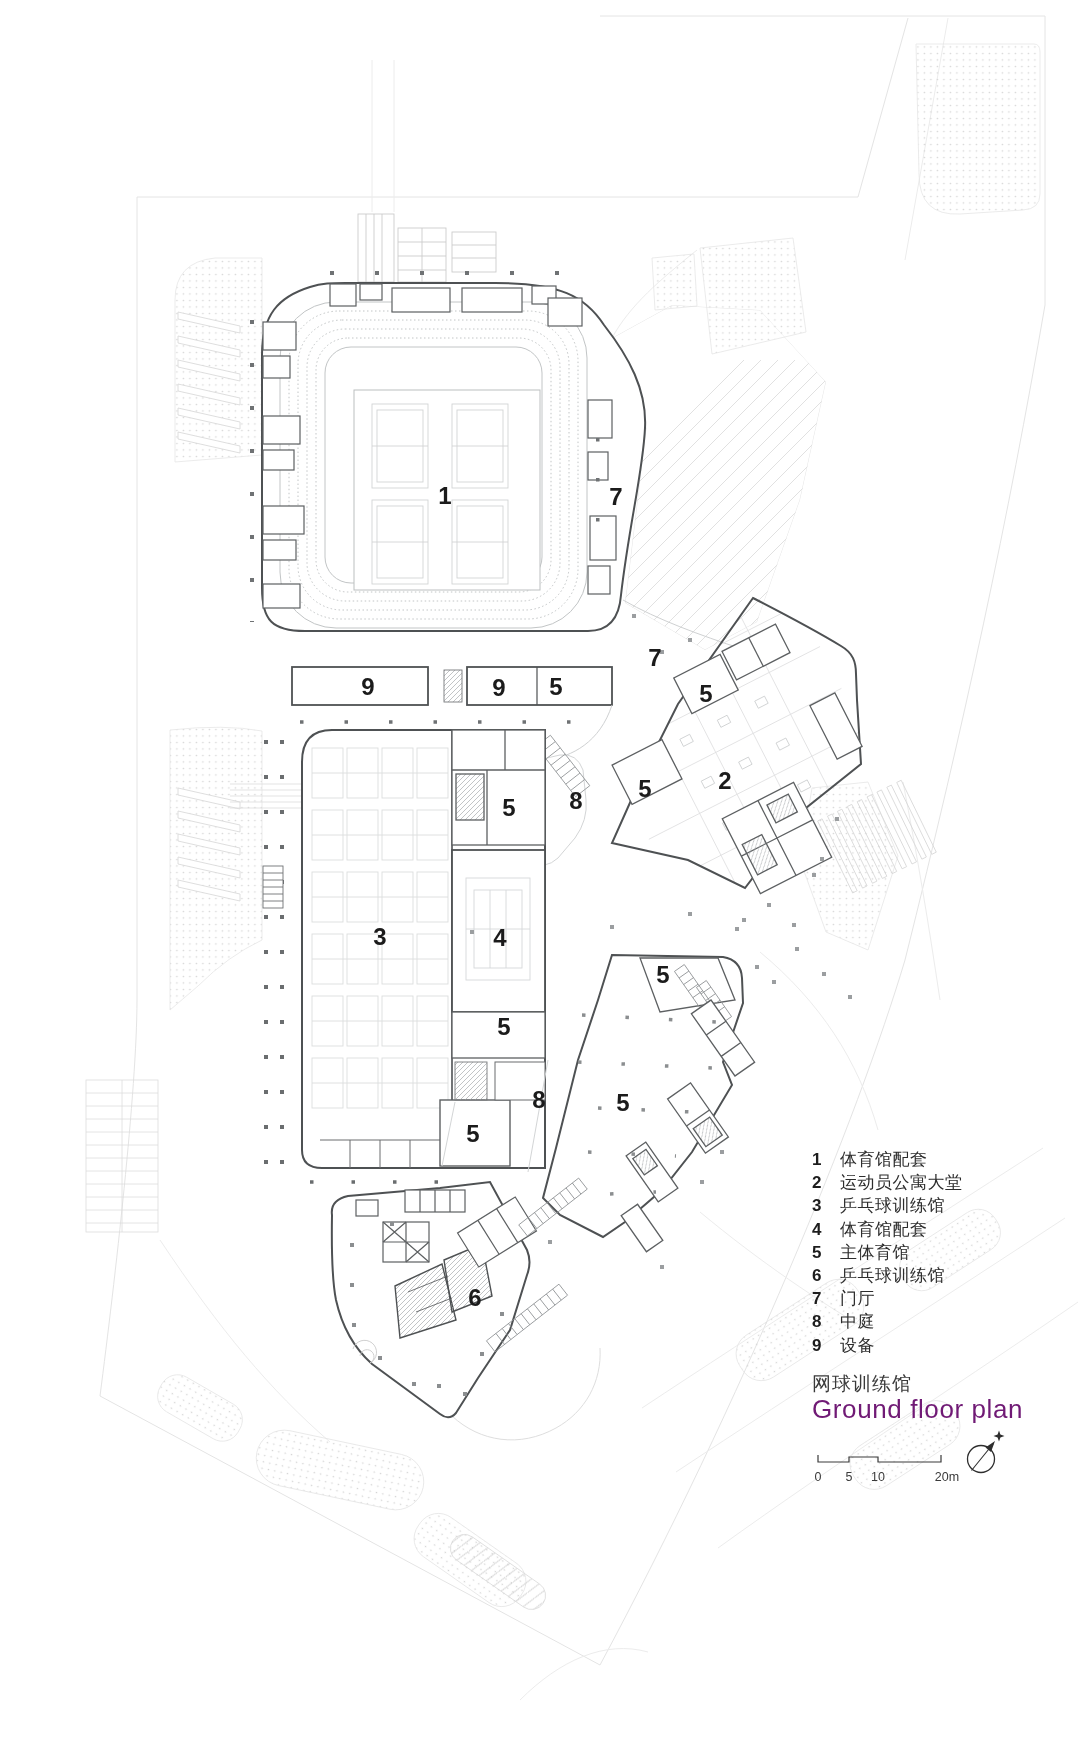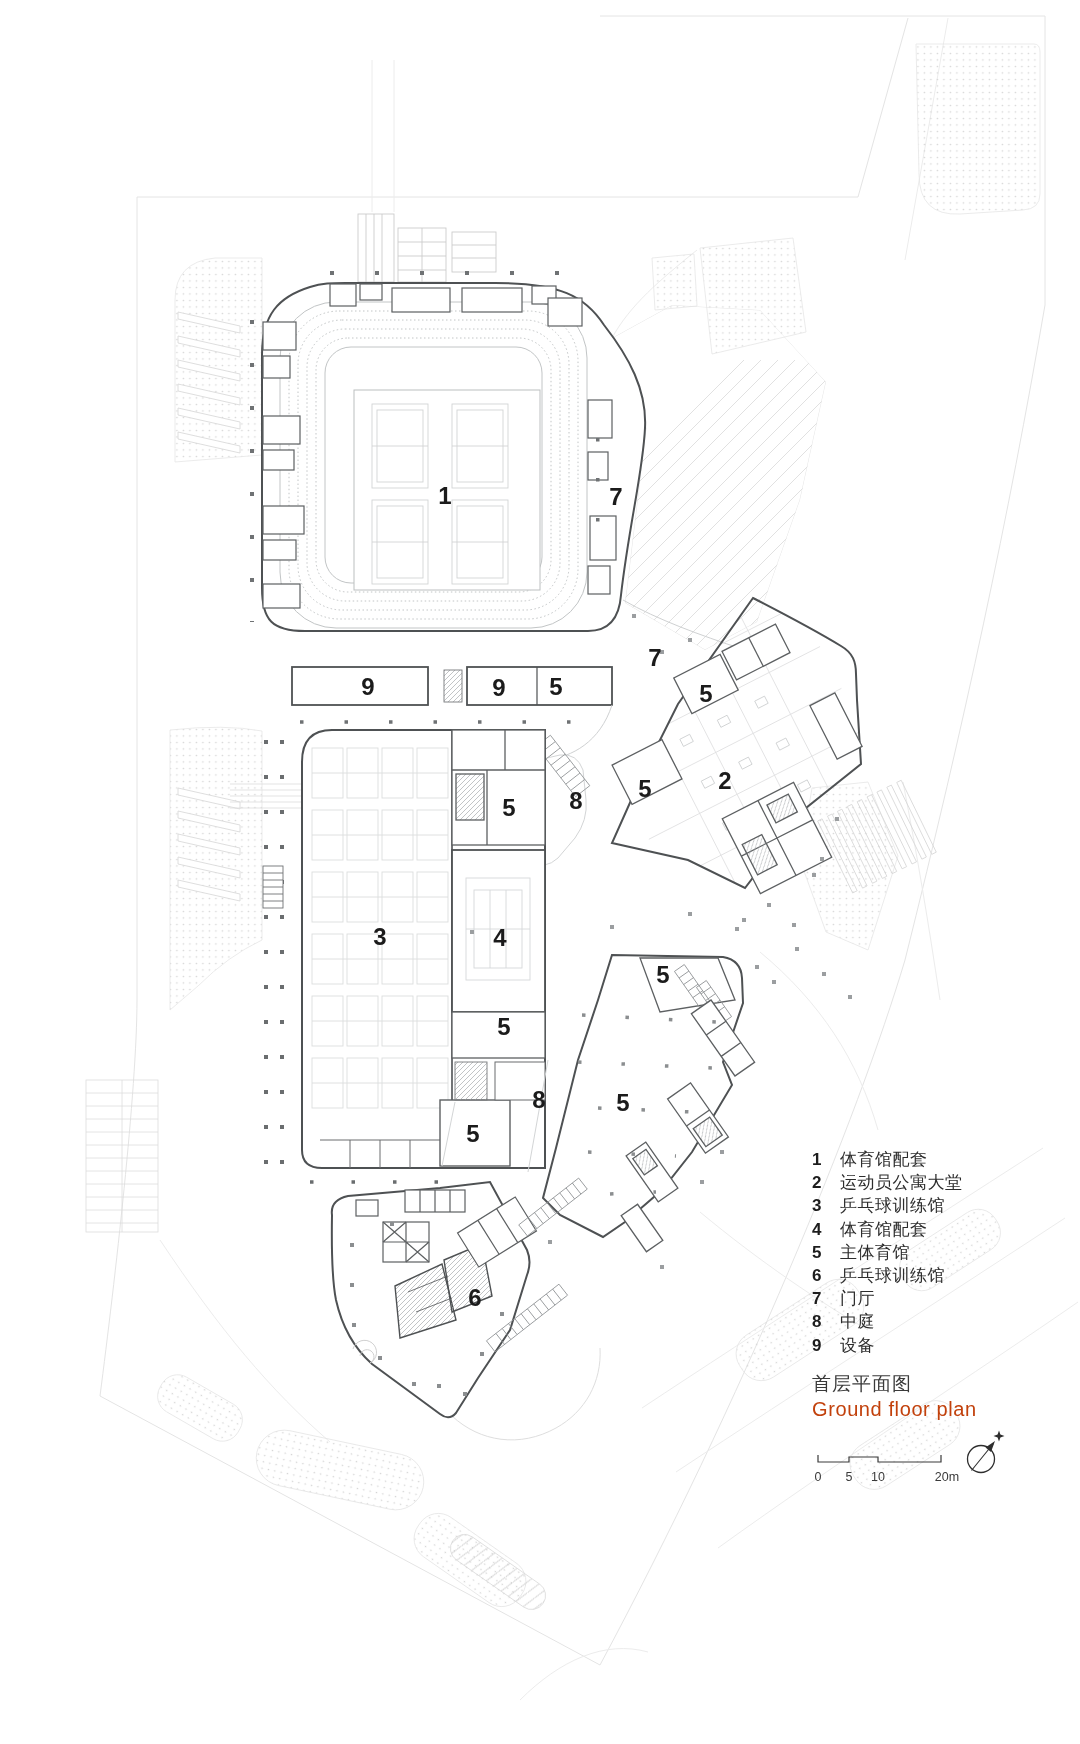--- a/index.html
+++ b/index.html
@@ -7,21 +7,21 @@
         font-family:"Liberation Sans","DejaVu Sans",sans-serif;}
   svg{position:absolute;left:0;top:0;}
   .plan-num{font-family:"Liberation Sans","DejaVu Sans",sans-serif;font-weight:700;
             font-size:24px;fill:#1b1b1b;text-anchor:middle;}
   .legend{position:absolute;left:812px;top:1148px;color:#2d2d2d;}
   .legend-row{display:flex;line-height:23.2px;height:23.2px;}
   .legend-num{width:28px;font-weight:700;font-size:17px;color:#1d1d1d;}
   .legend-label{font-size:17px;letter-spacing:0.5px;}
   .titleblock{position:absolute;left:812px;top:1372px;color:#3a3a3a;}
   .title-zh{font-size:19px;letter-spacing:1px;line-height:24px;}
-  .title-en{font-size:20px;letter-spacing:0.6px;line-height:26px;color:#c2410c;}
+  .title-en{font-size:26px;letter-spacing:0.6px;line-height:26px;color:#701a75;}
   .sb-label{font-size:12.5px;fill:#3a3a3a;text-anchor:middle;
             font-family:"Liberation Sans","DejaVu Sans",sans-serif;}
 </style>
 </head>
 <body>
 
 <div id="page">
 
 <svg width="1080" height="1744" viewBox="0 0 1080 1744">
 <defs>
@@ -546,17 +546,17 @@
         <span class="legend-num">8</span>
         <span class="legend-label">中庭</span>
       </div>
   <div class="legend-row">
         <span class="legend-num">9</span>
         <span class="legend-label">设备</span>
       </div>
 </div>
 
 <div class="titleblock">
-  <div class="title-zh">首层平面图</div>
+  <div class="title-zh">网球训练馆</div>
   <div class="title-en">Ground floor plan</div>
 </div>
 
 </div>
 
 </body></html>

